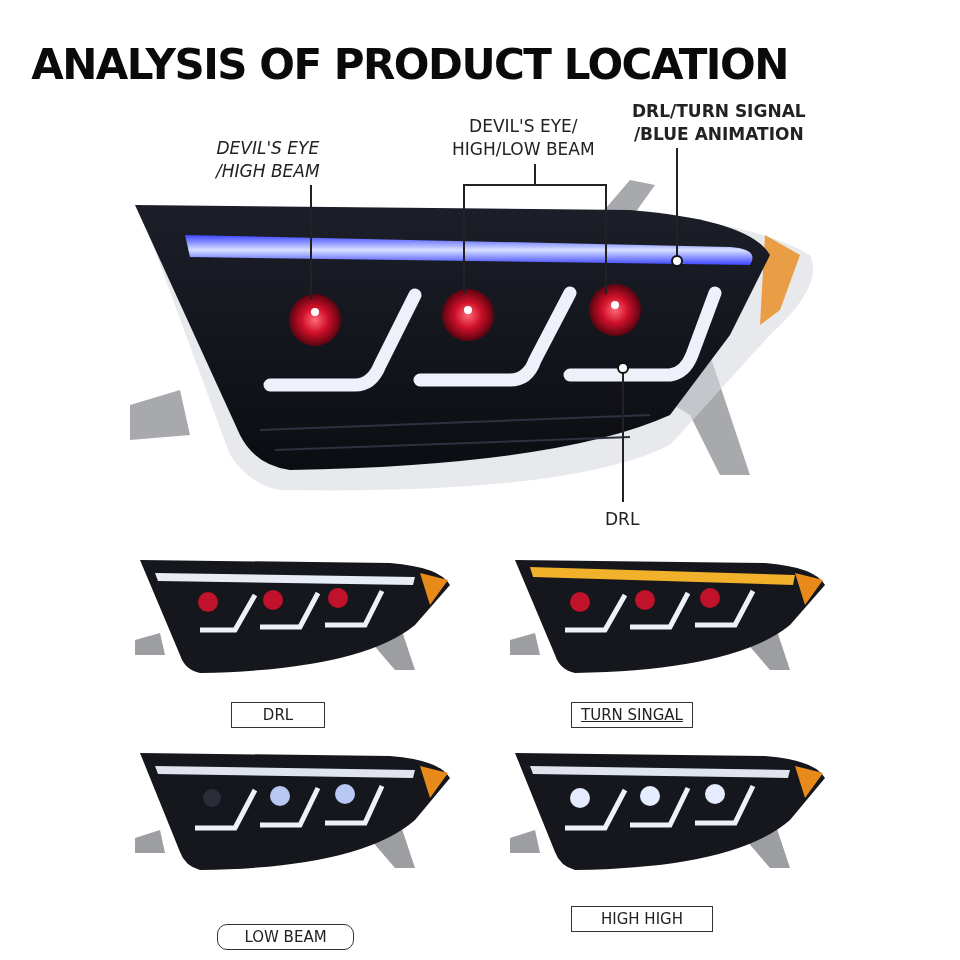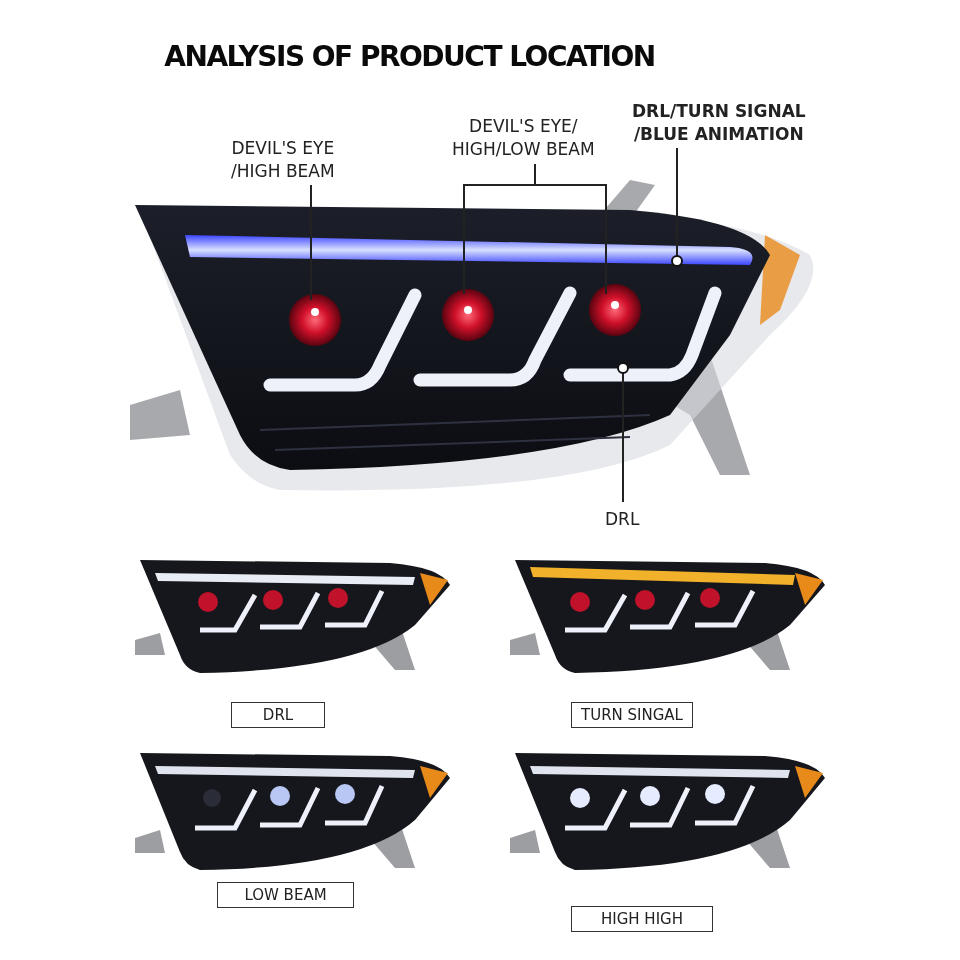--- a/index.html
+++ b/index.html
@@ -1,29 +1,29 @@
 <!DOCTYPE html>
 <html><head>
 <meta charset="utf-8">
 <style>
   html, body { margin:0; padding:0; background:#ffffff; }
   body { width:960px; height:960px; position:relative; overflow:hidden; font-family:"DejaVu Sans", "Liberation Sans", sans-serif; }
-  .title { position:absolute; left:0; top:40px; width:819px; text-align:center; font-family:"DejaVu Sans", sans-serif; font-weight:bold; font-size:28px; letter-spacing:-1.5px; color:#0a0a0a; }
+  .title { position:absolute; left:0; top:40px; width:819px; text-align:center; font-family:"DejaVu Sans", sans-serif; font-weight:bold; font-size:42px; letter-spacing:-1.5px; color:#0a0a0a; }
   .callout { position:absolute; font-size:17px; line-height:23px; color:#222; text-align:center; white-space:pre; }
   .line { position:absolute; background:#222; }
   .dot { position:absolute; width:8px; height:8px; border:2px solid #111; border-radius:50%; background:#fff; }
   .box { position:absolute; border:1.5px solid #333; background:#fff; text-align:center; font-size:15px; line-height:24px; color:#222; height:24px; }
   .lamp { position:absolute; }
 </style>
 </head>
 <body>
 
 <div class="title">ANALYSIS OF PRODUCT LOCATION</div>
 
-<div class="callout" style="left:231px; top:137px;">DEVIL'S EYE
+<div class="callout" style="left:216px; top:137px;font-style:italic;">DEVIL'S EYE
 /HIGH BEAM</div>
 <div class="callout" style="left:452px; top:115px;">DEVIL'S EYE/
 HIGH/LOW BEAM</div>
 <div class="callout" style="left:632px; top:100px;font-weight:bold;">DRL/TURN SIGNAL
 /BLUE ANIMATION</div>
 <div class="callout" style="left:605px; top:508px;">DRL</div>
 
 <svg class="lamp" style="left:110px; top:175px;" width="720" height="340" viewBox="0 0 720 340">
   <defs>
     <linearGradient id="bodyg" x1="0" y1="0" x2="0" y2="1">
@@ -132,15 +132,15 @@
   <path d="M25,28 L285,32 L283,40 L28,36 Z" fill="#dfe4ee"></path>
   <circle cx="75" cy="60" r="10" fill="#e6ecff"></circle>
     <circle cx="145" cy="58" r="10" fill="#e6ecff"></circle>
     <circle cx="210" cy="56" r="10" fill="#e6ecff"></circle>
   <path d="M60,90 L100,90 L120,52" stroke="#eef1fa" stroke-width="5" fill="none"></path>
   <path d="M125,87 L165,87 L183,50" stroke="#eef1fa" stroke-width="5" fill="none"></path>
   <path d="M190,85 L230,85 L248,48" stroke="#eef1fa" stroke-width="5" fill="none"></path>
 </svg>
 
 <div class="box" style="left:231px; top:702px; width:92px;">DRL</div>
-<div class="box" style="left:571px; top:702px; width:120px;">TURN SINGAL</div>
-<div class="box" style="left:217px; top:882px; width:135px;">LOW BEAM</div>
+<div class="box" style="left:571px; top:702px; width:120px;text-decoration:underline;">TURN SINGAL</div>
+<div class="box" style="left:217px; top:924px; width:135px;border-radius:10px;">LOW BEAM</div>
 <div class="box" style="left:571px; top:906px; width:140px;">HIGH HIGH</div>
 
 </body></html>

